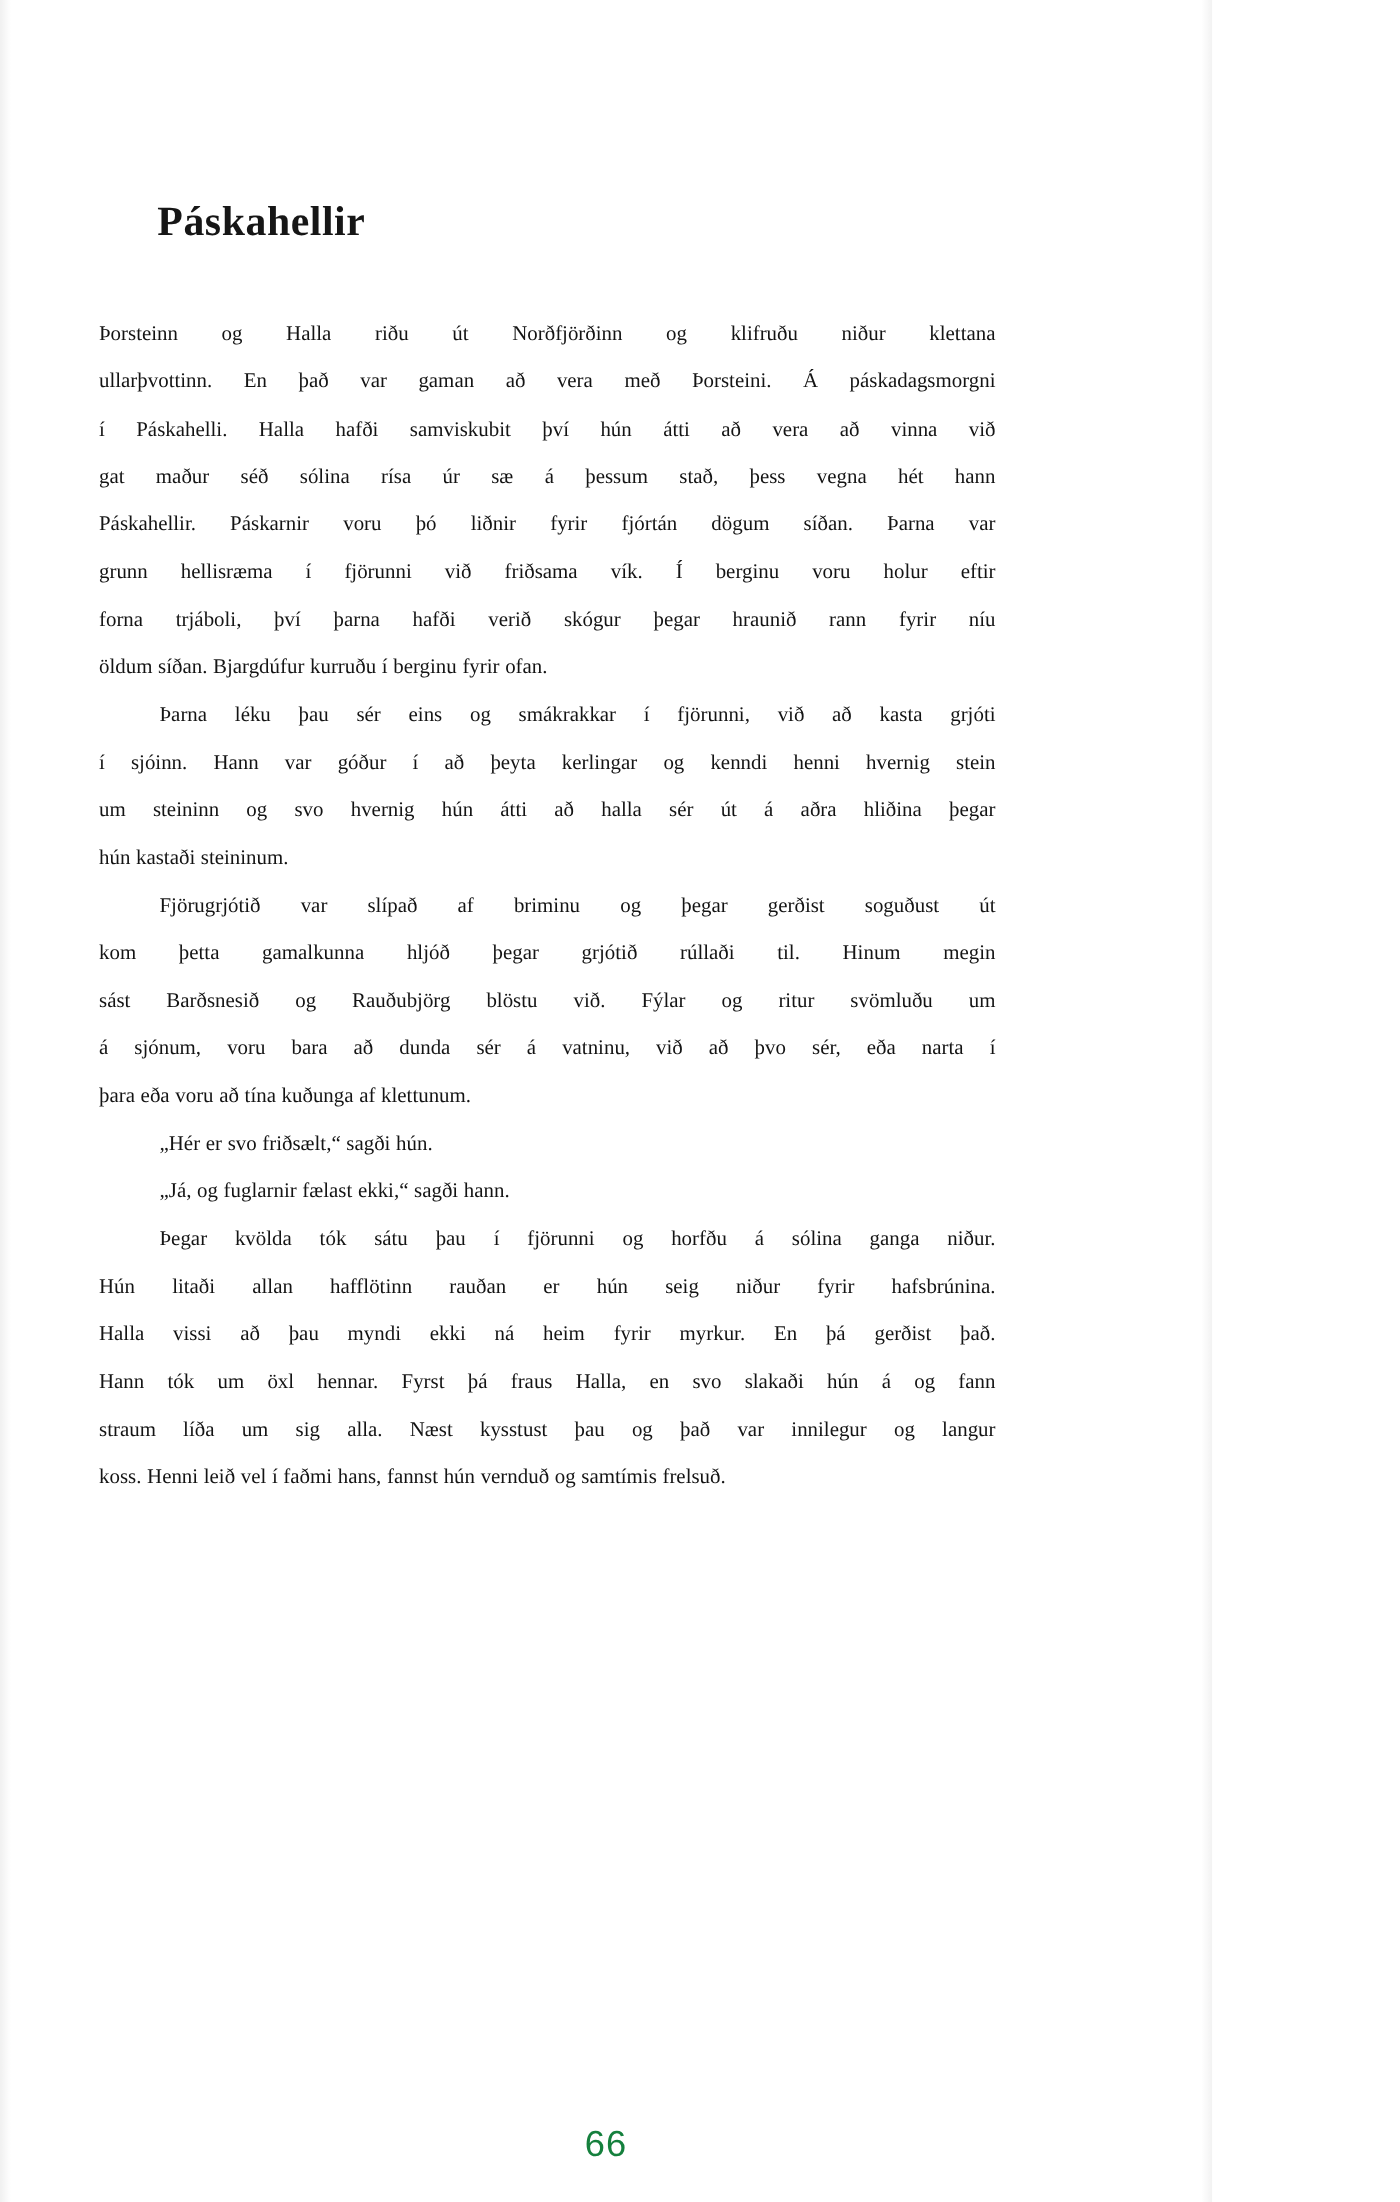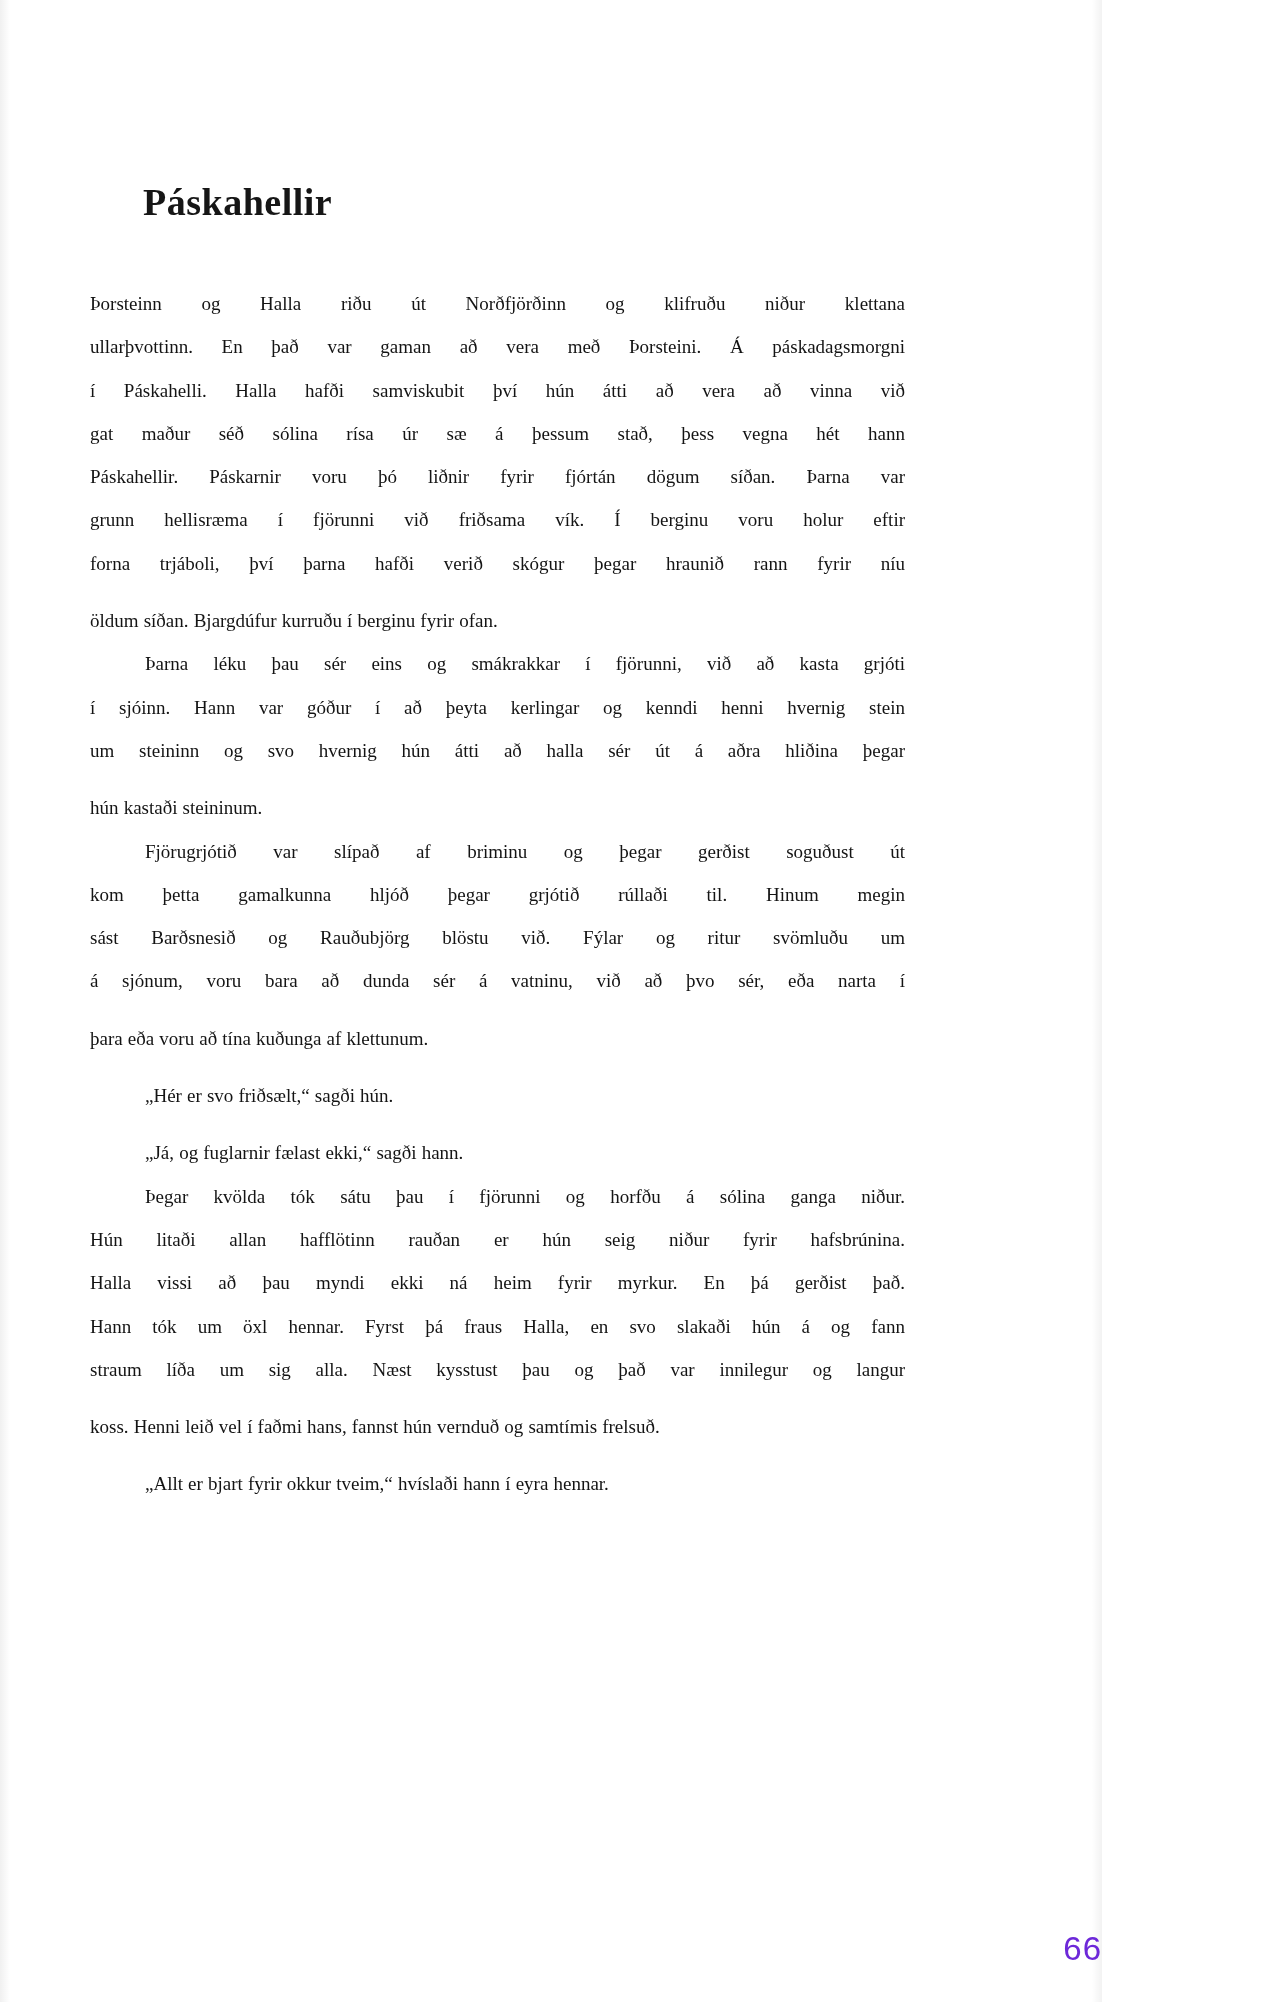--- a/index.html
+++ b/index.html
@@ -50,35 +50,34 @@
     height: 43.3px;
     text-align: justify;
     text-align-last: justify;
     word-spacing: 0.02em;
     white-space: normal;
     overflow: visible;
   }
   .line.last {
     text-align: center;
     text-align-last: left;
-    margin-top: 14px;
   }
   .line.indent {
     text-indent: 55px;
   }
   .page-number {
     position: absolute;
     left: 0;
     top: 1930px;
     width: 100%;
-    text-align: right;
+    text-align: center;
     font-family: "Liberation Sans", sans-serif;
     font-size: 33px;
     font-weight: 400;
-    color: #6d28d9;
+    color: #15803d;
     letter-spacing: 1px;
   }
 </style>
 </head>
 <body>
 
 <div class="page">
   <div class="edge-left"></div>
   <div class="edge-right"></div>
 
@@ -115,19 +114,16 @@
         <div class="line last indent">„Já, og fuglarnir fælast ekki,“ sagði hann.</div>
       </div>
       <div class="paragraph">
         <div class="line indent">Þegar kvölda tók sátu þau í fjörunni og horfðu á sólina ganga niður.</div>
         <div class="line">Hún litaði allan hafflötinn rauðan er hún seig niður fyrir hafsbrúnina.</div>
         <div class="line">Halla vissi að þau myndi ekki ná heim fyrir myrkur. En þá gerðist það.</div>
         <div class="line">Hann tók um öxl hennar. Fyrst þá fraus Halla, en svo slakaði hún á og fann</div>
         <div class="line">straum líða um sig alla. Næst kysstust þau og það var innilegur og langur</div>
         <div class="line last">koss. Henni leið vel í faðmi hans, fannst hún vernduð og samtímis frelsuð.</div>
       </div>
-      <div class="paragraph">
-        <div class="line last indent">„Allt er bjart fyrir okkur tveim,“ hvíslaði hann í eyra hennar.</div>
-      </div>
     </div>
 
   <div class="page-number">66</div>
 </div>
 
 </body></html>

